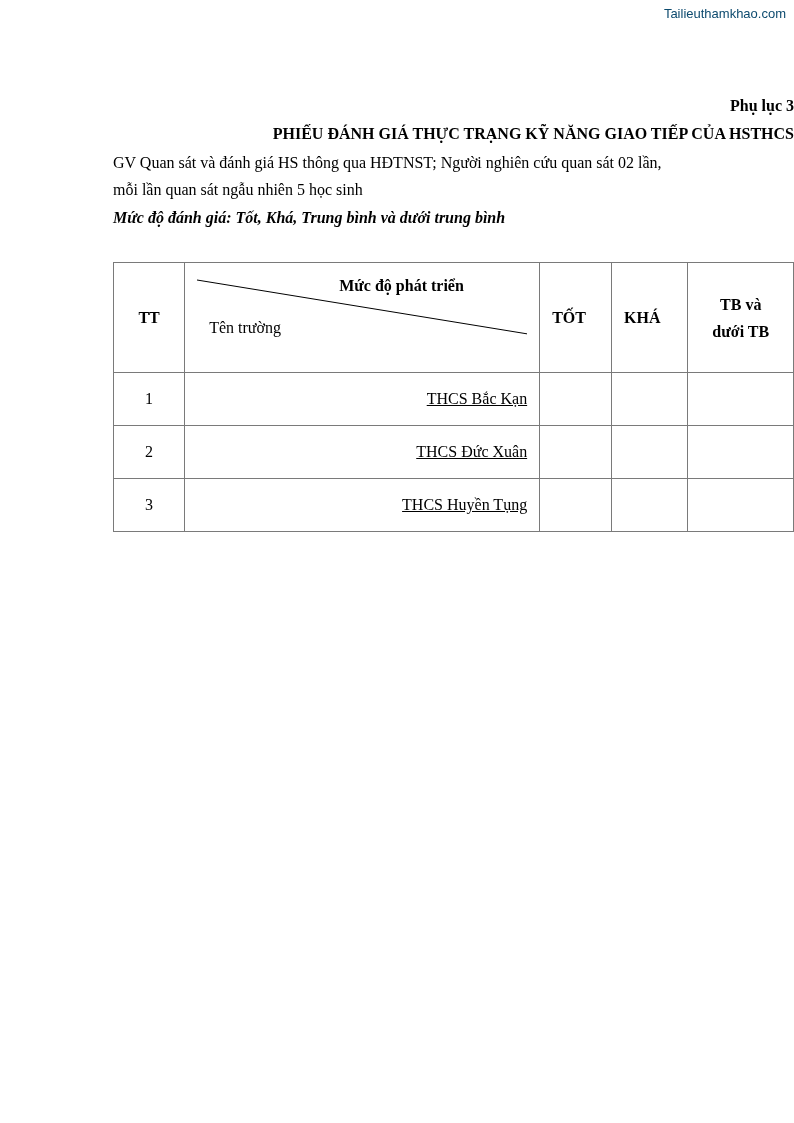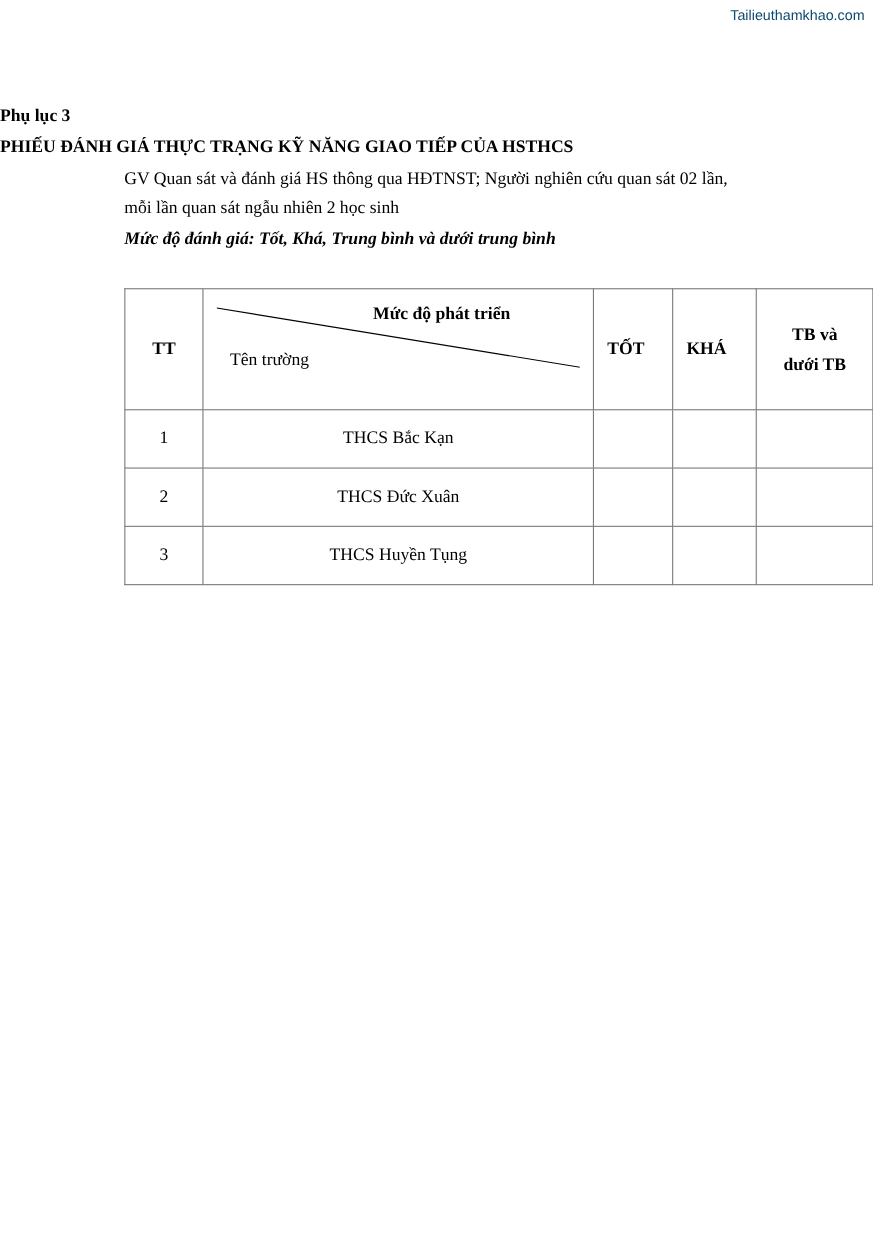--- a/index.html
+++ b/index.html
@@ -5,21 +5,21 @@
   html, body { margin: 0; padding: 0; background: #ffffff; }
   body {
     width: 794px; height: 1123px; position: relative; overflow: hidden;
     font-family: "Liberation Serif", serif; color: #000;
   }
   .watermark {
     position: absolute; top: 6px; right: 8px;
     font-family: "Liberation Sans", sans-serif; font-size: 13px; color: #0c4a6e;
   }
   .line { position: absolute; font-size: 16px; white-space: nowrap; line-height: 20px; }
-  .center { left: 0; width: 794px; text-align: left; }
+  .center { left: 0; width: 794px; text-align: right; }
   .bold { font-weight: bold; }
   .italic { font-style: italic; }
 
   table.eval {
     position: absolute; left: 113px; top: 262px;
     border-collapse: collapse; font-size: 16px;
   }
   table.eval td, table.eval th {
     border: 1px solid #7a7a7a; padding: 12px; vertical-align: middle;
   }
@@ -30,32 +30,32 @@
   .c-name { width: 330px; position: relative; }
   .c-tot { width: 50px; text-align: left; }
   .c-kha { width: 55px; text-align: left; }
   .c-tb { width: 92px; text-align: center; }
   .diag-wrap { position: relative; width: 330px; height: 85px; }
   .diag-wrap svg { position: absolute; left: 0; top: 0; }
   .diag-top { position: absolute; left: 142px; top: 2px; font-weight: bold; }
   .diag-bottom { position: absolute; left: 12px; top: 44px; font-weight: normal; }
   th.c-tot, th.c-kha { vertical-align: top; padding-top: 29px; }
   th.c-tb { line-height: 27px; padding-top: 2px; }
-  td.c-name-cell { padding-left: 7px; text-align: center; }
+  td.c-name-cell { padding-left: 7px; text-align: right; text-decoration: underline; }
   td.c-tt { text-align: center; }
 </style>
 </head>
 <body>
 
 <div class="watermark">Tailieuthamkhao.com</div>
 
 <div class="line center bold" style="top:96px;">Phụ lục 3</div>
 <div class="line center bold" style="top:124px;">PHIẾU ĐÁNH GIÁ THỰC TRẠNG KỸ NĂNG GIAO TIẾP CỦA HSTHCS</div>
 <div class="line" style="left:113px; top:153px;">GV Quan sát và đánh giá HS thông qua HĐTNST; Người nghiên cứu quan sát 02 lần,</div>
-<div class="line" style="left:113px; top:180px;">mỗi lần quan sát ngẫu nhiên 2 học sinh</div>
+<div class="line" style="left:113px; top:180px;">mỗi lần quan sát ngẫu nhiên 5 học sinh</div>
 <div class="line bold italic" style="left:113px; top:208px;">Mức độ đánh giá: Tốt, Khá, Trung bình và dưới trung bình</div>
 
 <table class="eval">
   <tbody>
       <tr class="hdr-row">
     <th class="c-tt">TT</th>
     <th class="c-name">
       <div class="diag-wrap">
         <svg width="330" height="85">
           <line x1="0" y1="5" x2="331" y2="59" stroke="#000" stroke-width="1"></line>

